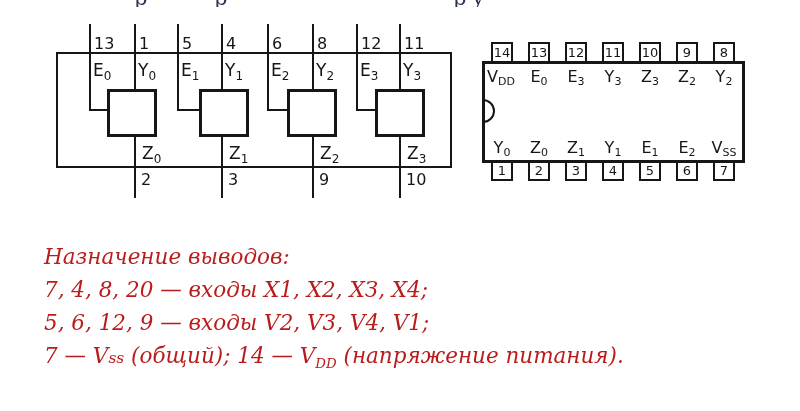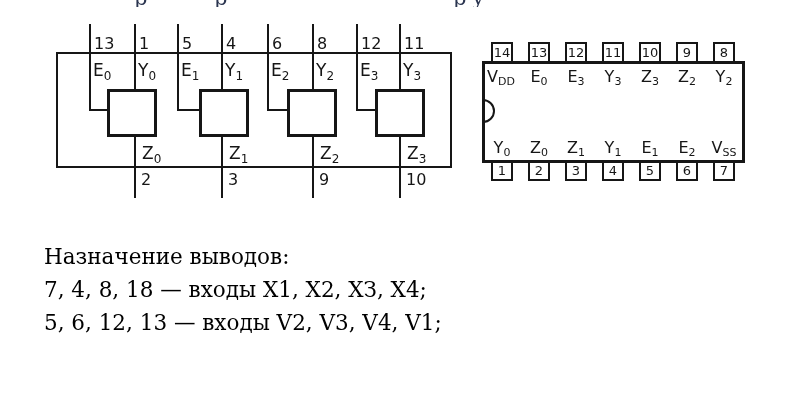--- a/index.html
+++ b/index.html
@@ -22,21 +22,21 @@
   .t17{font-size:17px;}
   .sub{font-size:12px;}
   .t13{font-size:13px;}
   .lbl{font-size:16px;}
   .subs{font-size:11px;}
 
   
   .pin-desc{
     position:absolute;left:44px;top:240px;width:740px;
     font-family:"DejaVu Serif",serif;font-size:21.5px;line-height:33px;
-    color:#000000;white-space:nowrap;
+    color:#b91c1c;white-space:nowrap;font-style:italic;
   }
   .pin-desc .ss{font-size:0.72em;}
   .pin-desc sub{font-size:0.62em;line-height:0;}
 </style>
 </head>
 <body>
 
 <div class="top-clip">
   <span class="g0">р</span>
   <span class="g1">р</span>
@@ -147,15 +147,16 @@
   <text class="lbl" text-anchor="middle" x="539" y="153"><tspan>Z</tspan><tspan class="subs" dy="3">0</tspan></text>
   <text class="lbl" text-anchor="middle" x="576" y="153"><tspan>Z</tspan><tspan class="subs" dy="3">1</tspan></text>
   <text class="lbl" text-anchor="middle" x="613" y="153"><tspan>Y</tspan><tspan class="subs" dy="3">1</tspan></text>
   <text class="lbl" text-anchor="middle" x="650" y="153"><tspan>E</tspan><tspan class="subs" dy="3">1</tspan></text>
   <text class="lbl" text-anchor="middle" x="687" y="153"><tspan>E</tspan><tspan class="subs" dy="3">2</tspan></text>
   <text class="lbl" text-anchor="middle" x="724" y="153"><tspan>V</tspan><tspan class="subs" dy="3">SS</tspan></text>
 </svg>
 
 <div class="pin-desc">
   <div>Назначение выводов:</div>
-  <div>7, 4, 8, 18 — входы X1, X2, ХЗ, X4;</div>
-  <div>5, 6, 12, 13 — входы V2, V3, V4, V1;</div>
+  <div>7, 4, 8, 20 — входы X1, X2, ХЗ, X4;</div>
+  <div>5, 6, 12, 9 — входы V2, V3, V4, V1;</div>
+  <div><span>7 — V</span><span class="ss">ss</span><span> (общий); 14 — V</span><sub>DD</sub><span> (напряжение питания).</span></div>
 </div>
 
 </body></html>

